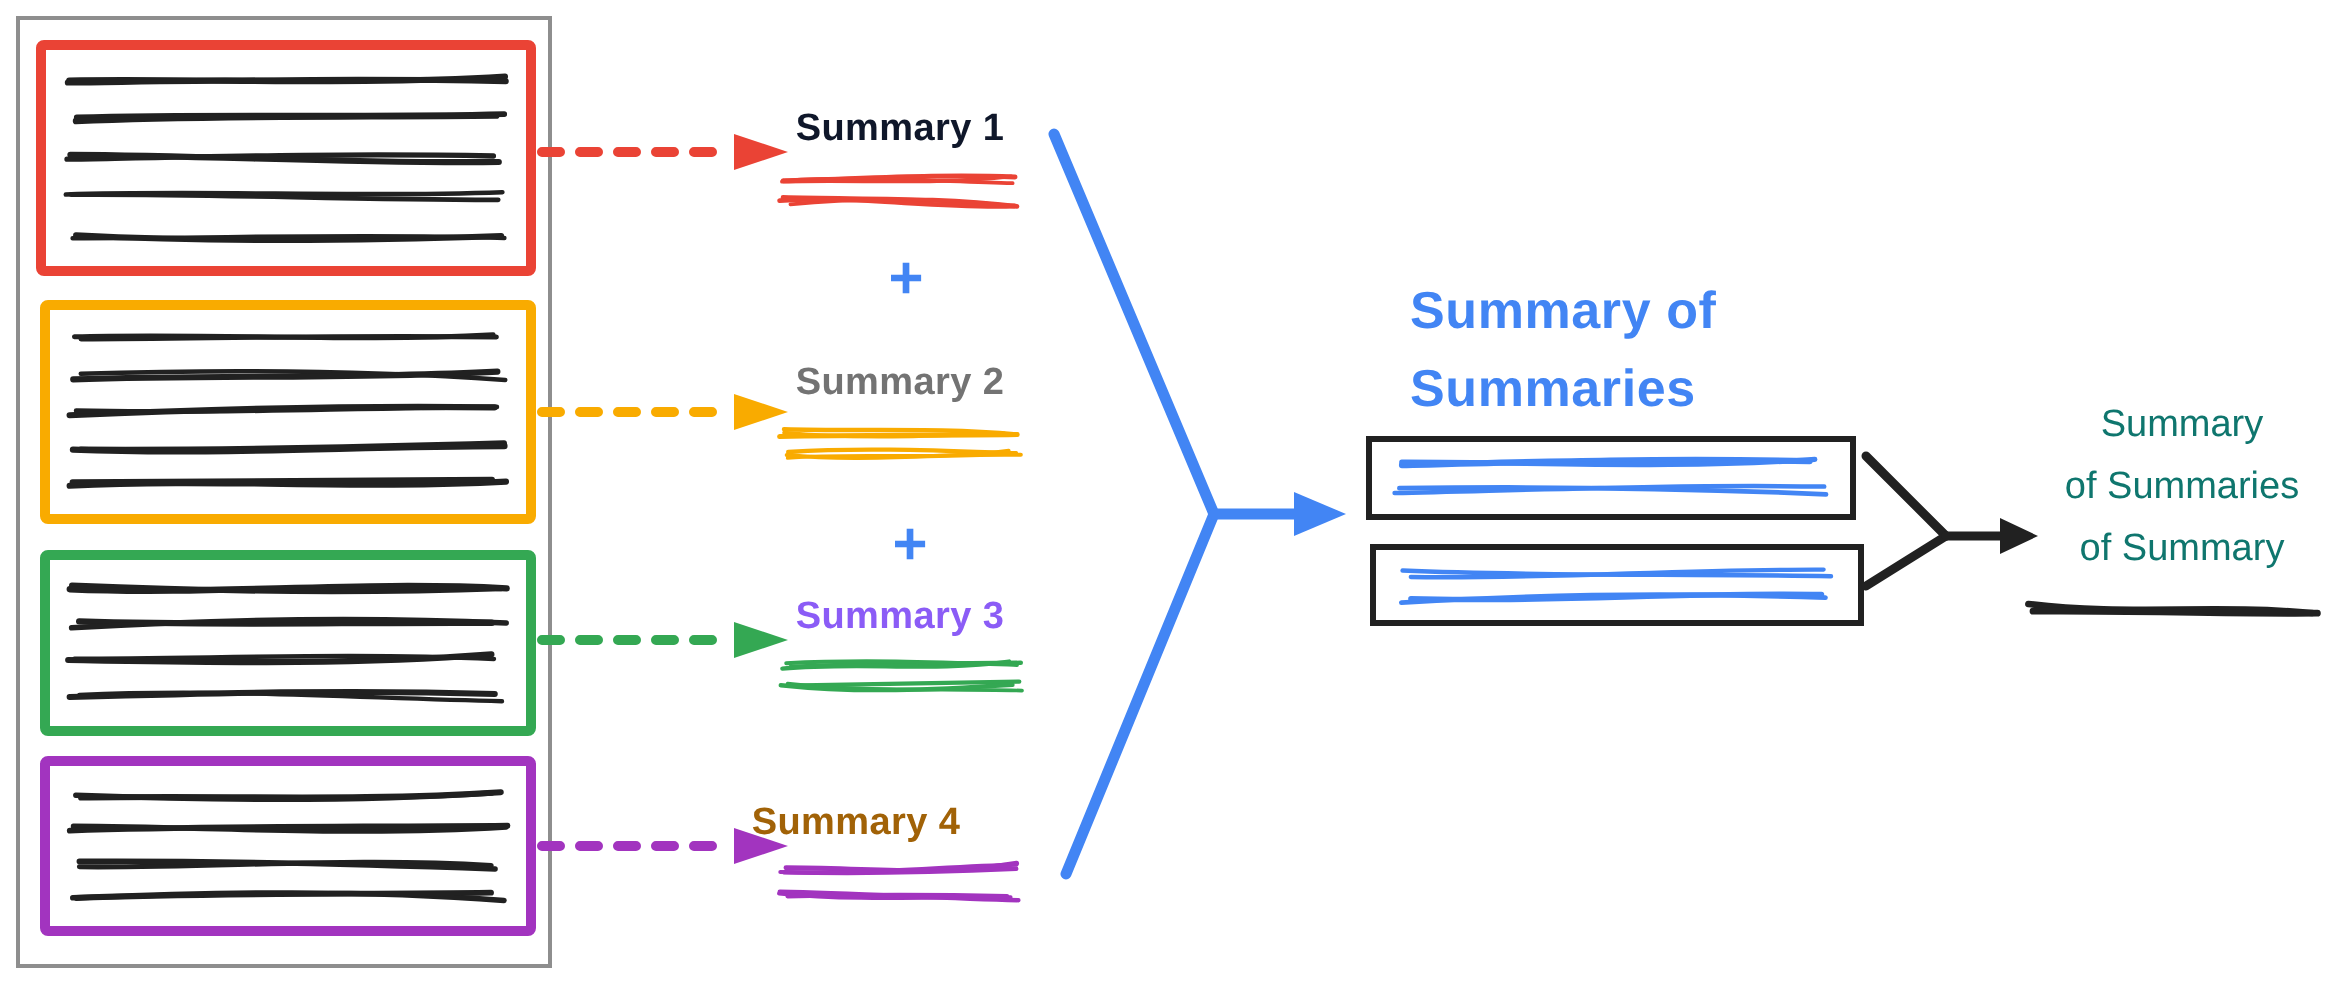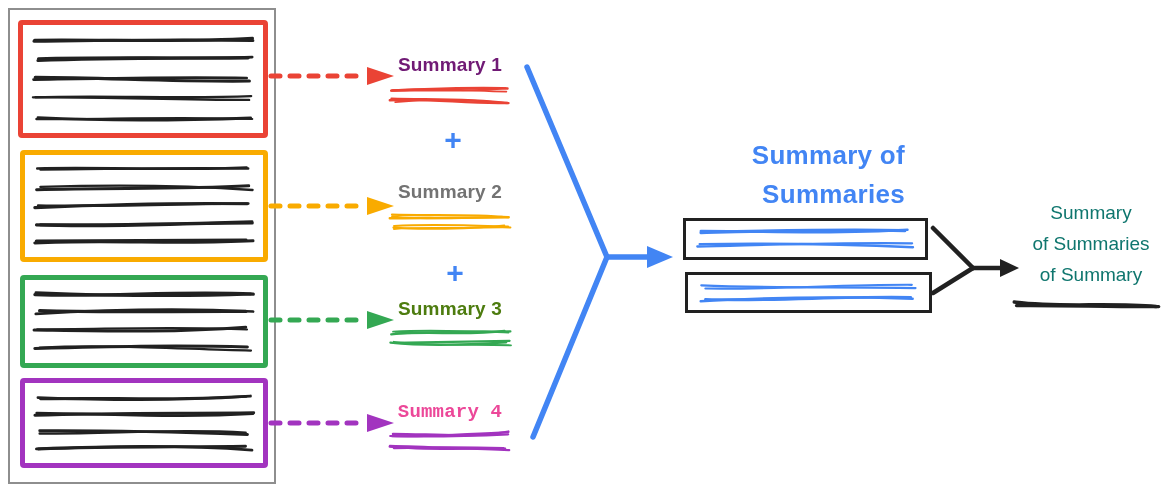--- a/index.html
+++ b/index.html
@@ -3,21 +3,21 @@
 <meta charset="utf-8">
 <style>
   html,body{margin:0;padding:0;background:#fff;}
   .canvas{position:relative;width:1170px;height:495px;background:#ffffff;
           font-family:"Liberation Sans",sans-serif;overflow:hidden;}
   .abs{position:absolute;}
   .panel{border:2px solid currentColor;box-sizing:border-box;background:#fff;}
   .doc-box{border:5px solid currentColor;border-radius:4px;box-sizing:border-box;background:#fff;}
   .summary-label{font-size:19px;font-weight:600;text-align:center;white-space:nowrap;letter-spacing:.2px;}
   .plus{font-size:30px;font-weight:800;text-align:center;line-height:30px;}
-  .sos-title{font-size:26px;font-weight:700;text-align:right;line-height:39px;letter-spacing:.3px;}
+  .sos-title{font-size:26px;font-weight:700;text-align:left;line-height:39px;letter-spacing:.3px;}
   .sos-box{border:3px solid #212121;box-sizing:border-box;background:#fff;}
   .final-label{font-size:19px;font-weight:500;text-align:center;line-height:31px;}
   svg{display:block;overflow:visible;}
 </style>
 </head>
 <body>
 
 <div class="canvas">
 
   <div class="abs panel" style="left: 8px; top: 8px; width: 268px; height: 476px; color: rgb(142, 142, 142);"></div>
@@ -88,21 +88,21 @@
   </svg>
   <svg class="abs" style="left: 268px; top: 307px; color: rgb(52, 168, 83);" width="130" height="26">
     <line x1="3" y1="13" x2="98" y2="13" stroke="currentColor" stroke-width="5" stroke-linecap="round" stroke-dasharray="9 10"></line>
     <polygon points="99,4 126,13 99,22" fill="currentColor"></polygon>
   </svg>
   <svg class="abs" style="left: 268px; top: 410px; color: rgb(162, 52, 191);" width="130" height="26">
     <line x1="3" y1="13" x2="98" y2="13" stroke="currentColor" stroke-width="5" stroke-linecap="round" stroke-dasharray="9 10"></line>
     <polygon points="99,4 126,13 99,22" fill="currentColor"></polygon>
   </svg>
 
-  <div class="abs summary-label" style="left: 385px; top: 54px; width: 130px; color: #701a75;">Summary 1</div>
+  <div class="abs summary-label" style="left: 385px; top: 54px; width: 130px; color: #0f172a;">Summary 1</div>
   <svg class="abs" style="left:388px;top:84px;" width="124" height="22">
       <path d="M 3.6 6.4 C 41.8 5.5, 80.1 2.9, 119.5 4.5" stroke="#EA4335" stroke-width="2.47" fill="none" stroke-linecap="round"></path>
       <path d="M 4.9 6.3 C 42.3 3.9, 79.7 6.7, 118.3 7.6" stroke="#EA4335" stroke-width="1.92" fill="none" stroke-linecap="round"></path>
       <path d="M 3.0 6.8 C 40.8 5.6, 78.6 8.6, 117.6 4.2" stroke="#EA4335" stroke-width="1.95" fill="none" stroke-linecap="round"></path>
       <path d="M 3.5 14.7 C 42.1 15.8, 80.7 14.5, 120.5 19.2" stroke="#EA4335" stroke-width="2.31" fill="none" stroke-linecap="round"></path>
       <path d="M 7.2 18.2 C 43.3 14.5, 79.5 15.3, 116.8 18.8" stroke="#EA4335" stroke-width="1.83" fill="none" stroke-linecap="round"></path>
       <path d="M 1.8 16.3 C 40.6 13.7, 79.3 20.3, 119.2 19.0" stroke="#EA4335" stroke-width="2.39" fill="none" stroke-linecap="round"></path>
     </svg>
 
   <div class="abs plus" style="left: 438px; top: 125px; width: 30px; color: rgb(66, 133, 244);">+</div>
@@ -112,31 +112,31 @@
       <path d="M 4.0 3.6 C 42.4 4.8, 80.7 2.6, 120.3 6.2" stroke="#F9AB00" stroke-width="2.24" fill="none" stroke-linecap="round"></path>
       <path d="M 4.0 5.3 C 40.3 8.8, 76.7 7.0, 114.2 5.7" stroke="#F9AB00" stroke-width="1.80" fill="none" stroke-linecap="round"></path>
       <path d="M 1.8 7.3 C 41.0 6.4, 80.2 6.9, 120.6 6.3" stroke="#F9AB00" stroke-width="2.49" fill="none" stroke-linecap="round"></path>
       <path d="M 5.8 18.0 C 42.3 15.1, 78.8 19.3, 116.4 14.3" stroke="#F9AB00" stroke-width="1.77" fill="none" stroke-linecap="round"></path>
       <path d="M 6.1 15.0 C 43.7 12.6, 81.2 14.3, 120.0 15.6" stroke="#F9AB00" stroke-width="2.17" fill="none" stroke-linecap="round"></path>
       <path d="M 5.4 16.5 C 44.0 20.2, 82.6 15.6, 122.4 16.4" stroke="#F9AB00" stroke-width="2.05" fill="none" stroke-linecap="round"></path>
     </svg>
 
   <div class="abs plus" style="left: 440px; top: 258px; width: 30px; color: rgb(66, 133, 244);">+</div>
 
-  <div class="abs summary-label" style="left: 385px; top: 298px; width: 130px; color: #4d7c0f;">Summary 3</div>
+  <div class="abs summary-label" style="left: 385px; top: 298px; width: 130px; color: #8b5cf6;">Summary 3</div>
   <svg class="abs" style="left:388px;top:327px;" width="124" height="22">
       <path d="M 3.2 7.3 C 40.6 3.6, 78.0 9.1, 116.5 3.8" stroke="#34A853" stroke-width="2.23" fill="none" stroke-linecap="round"></path>
       <path d="M 7.5 6.4 C 45.4 4.7, 83.3 4.8, 122.4 4.4" stroke="#34A853" stroke-width="2.22" fill="none" stroke-linecap="round"></path>
       <path d="M 5.1 4.6 C 43.2 2.6, 81.3 4.1, 120.5 5.5" stroke="#34A853" stroke-width="1.94" fill="none" stroke-linecap="round"></path>
       <path d="M 5.8 15.8 C 44.0 15.2, 82.2 14.7, 121.6 13.8" stroke="#34A853" stroke-width="2.20" fill="none" stroke-linecap="round"></path>
       <path d="M 5.8 14.8 C 44.5 19.0, 83.2 17.1, 123.0 18.3" stroke="#34A853" stroke-width="1.85" fill="none" stroke-linecap="round"></path>
       <path d="M 2.4 15.6 C 40.6 19.7, 78.8 18.0, 118.2 15.4" stroke="#34A853" stroke-width="2.25" fill="none" stroke-linecap="round"></path>
     </svg>
 
-  <div class="abs summary-label" style="left: 385px; top: 401px; width: 130px; color: #ec4899; font-family: Liberation Mono, monospace;">Summary 4</div>
+  <div class="abs summary-label" style="left: 363px; top: 401px; width: 130px; color: #a16207;">Summary 4</div>
   <svg class="abs" style="left:388px;top:428px;" width="124" height="26">
       <path d="M 5.0 5.9 C 43.1 5.9, 81.1 10.3, 120.3 3.6" stroke="#A234BF" stroke-width="2.47" fill="none" stroke-linecap="round"></path>
       <path d="M 3.9 8.1 C 42.3 9.0, 80.6 8.2, 120.1 6.4" stroke="#A234BF" stroke-width="2.24" fill="none" stroke-linecap="round"></path>
       <path d="M 2.2 8.0 C 41.1 9.3, 80.1 5.5, 120.2 4.3" stroke="#A234BF" stroke-width="2.12" fill="none" stroke-linecap="round"></path>
       <path d="M 1.5 18.7 C 39.7 22.6, 77.9 20.4, 117.3 20.6" stroke="#A234BF" stroke-width="1.99" fill="none" stroke-linecap="round"></path>
       <path d="M 1.9 17.8 C 41.2 18.6, 80.6 21.1, 121.2 22.1" stroke="#A234BF" stroke-width="2.20" fill="none" stroke-linecap="round"></path>
       <path d="M 5.8 20.1 C 42.0 19.3, 78.2 19.2, 115.5 20.1" stroke="#A234BF" stroke-width="2.19" fill="none" stroke-linecap="round"></path>
     </svg>
 
   <svg class="abs" style="left: 515px; top: 55px; color: rgb(66, 133, 244);" width="170" height="395">

